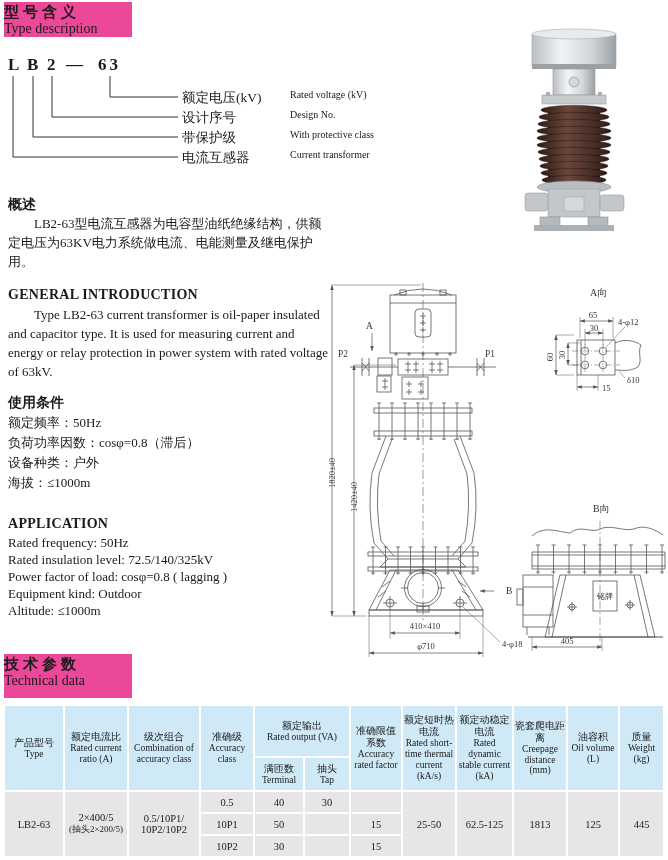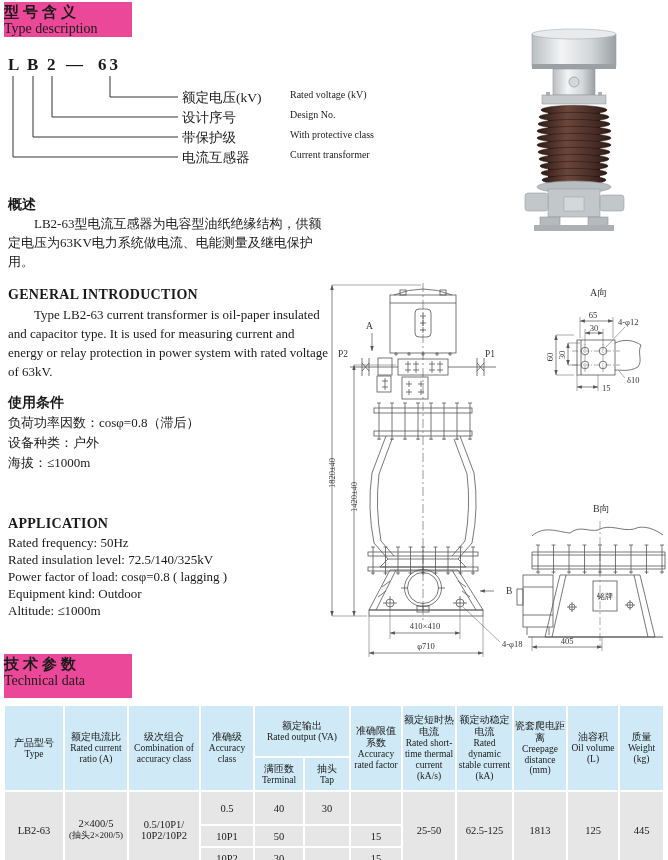--- a/index.html
+++ b/index.html
@@ -113,20 +113,21 @@
   </svg>
 
   <div class="abs sec-title-zh" style="left:8px;top:196px;">概述</div>
   <p class="abs para" style="left:8px;top:214px;width:318px;">LB2-63型电流互感器为电容型油纸绝缘结构，供额定电压为63KV电力系统做电流、电能测量及继电保护用。</p>
 
   <div class="abs sec-title-en" style="left:8px;top:287px;">GENERAL INTRODUCTION</div>
   <p class="abs para" style="left:8px;top:305px;width:322px;">Type LB2-63 current transformer is oil-paper insulated and capacitor type. It is used for measuring current and energy or relay protection in power system with rated voltage of 63kV.</p>
 
   <div class="abs sec-title-zh" style="left:8px;top:394px;">使用条件</div>
   <ul class="abs speclist" style="left:8px;top:413px;width:318px;">
+    <li>额定频率：50Hz</li>
     <li>负荷功率因数：cosφ=0.8（滞后）</li>
     <li>设备种类：户外</li>
     <li>海拔：≤1000m</li>
   </ul>
 
   <div class="abs sec-title-en" style="left:8px;top:516px;">APPLICATION</div>
   <ul class="abs speclist en" style="left:8px;top:534px;width:322px;">
     <li>Rated frequency: 50Hz</li>
     <li>Rated insulation level: 72.5/140/325kV</li>
     <li>Power factor of load: cosφ=0.8 ( lagging )</li>
@@ -380,21 +381,21 @@
       <tr>
         <td rowspan="3">LB2-63</td>
         <td rowspan="3">
           <div>2×400/5</div>
           <div style="font-size:9px;">(抽头2×200/5)</div>
         </td>
         <td rowspan="3">
           <div>0.5/10P1/</div>
           <div>10P2/10P2</div>
         </td>
-        <td style="height:32px;">0.5</td>
+        <td style="height:20px;">0.5</td>
         <td>40</td>
         <td>30</td>
         <td></td>
         <td rowspan="3">25-50</td>
         <td rowspan="3">62.5-125</td>
         <td rowspan="3">1813</td>
         <td rowspan="3">125</td>
         <td rowspan="3">445</td>
       </tr>
       <tr>

